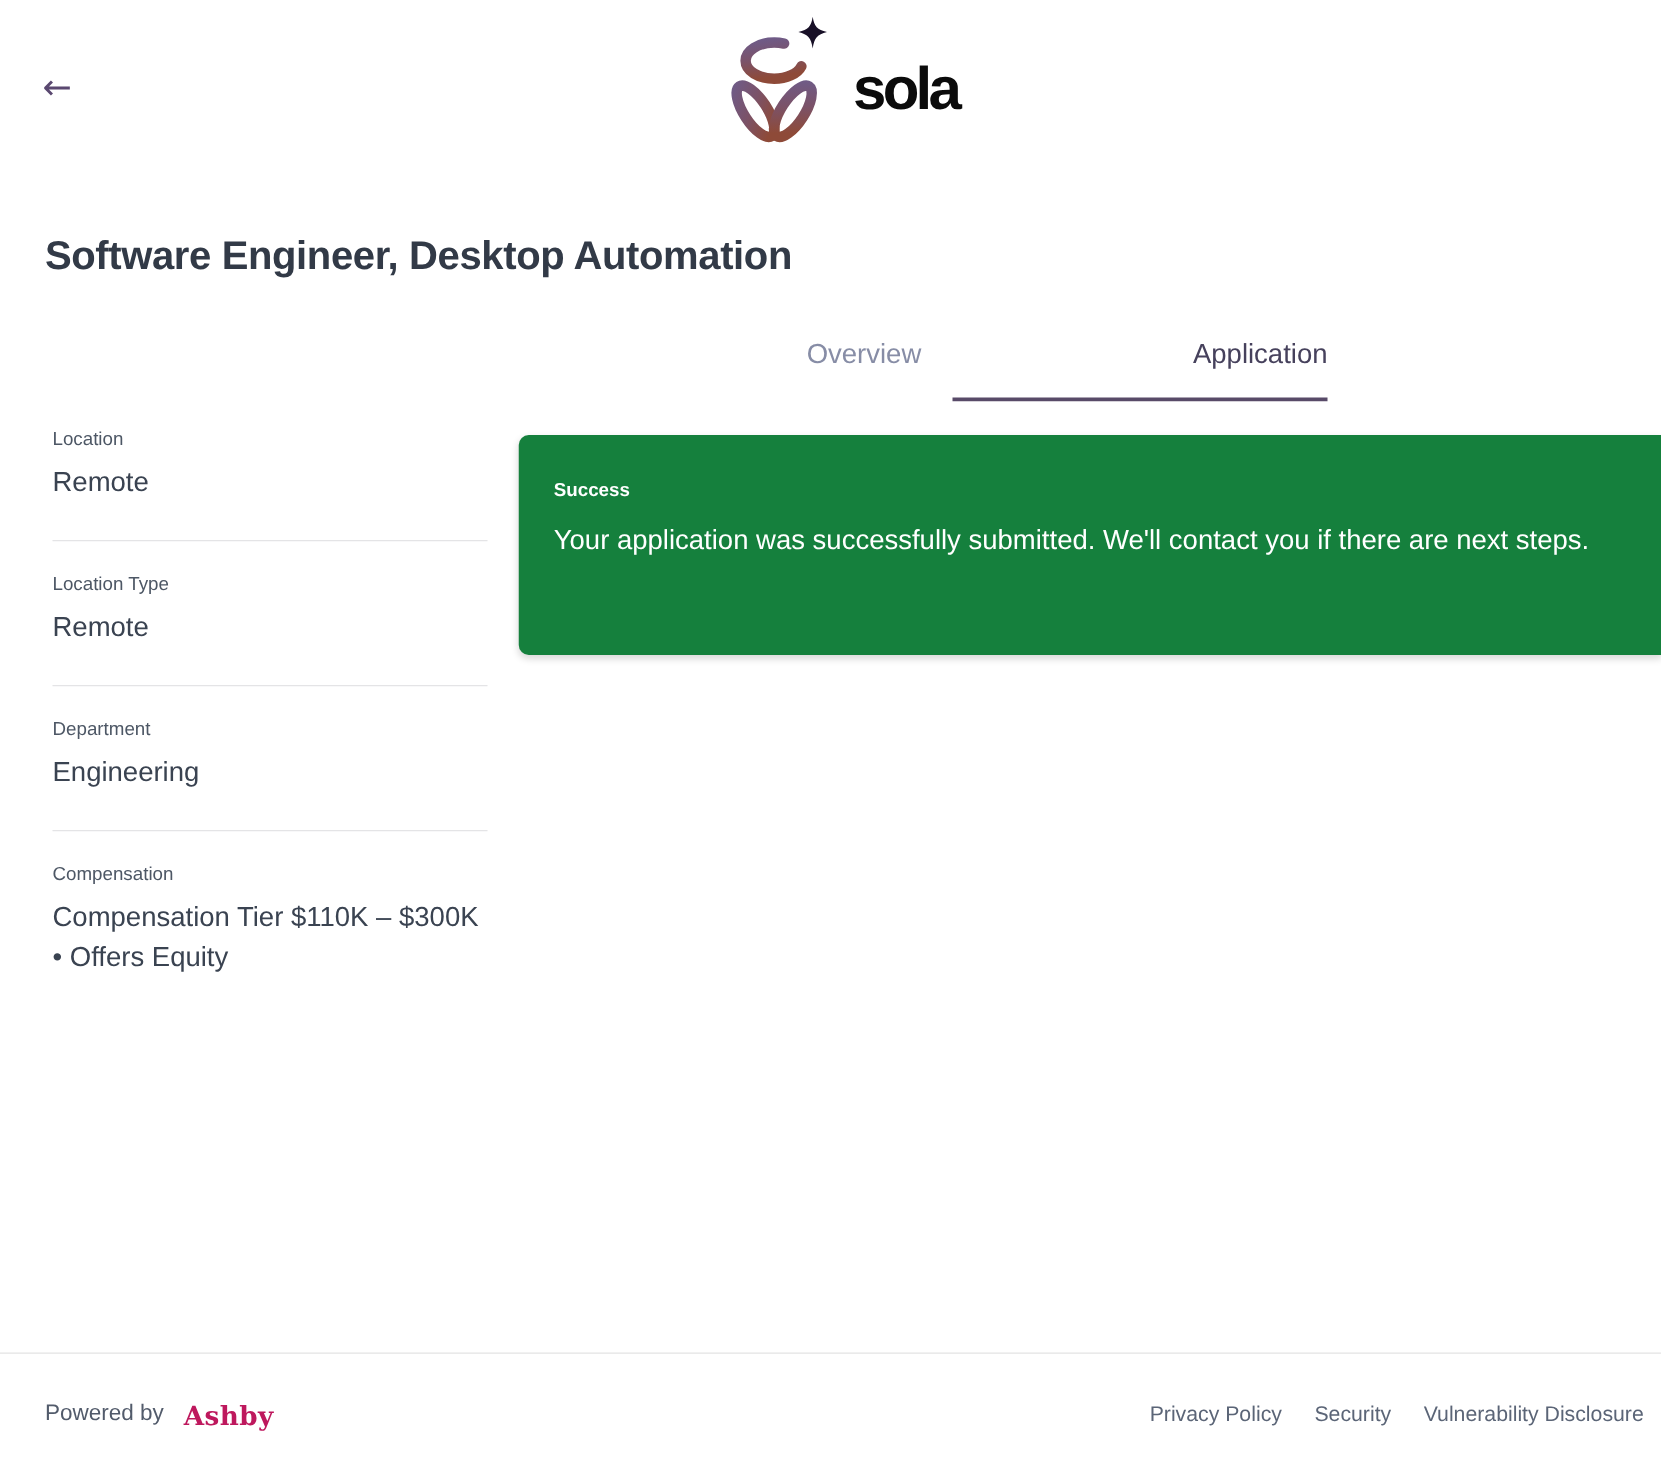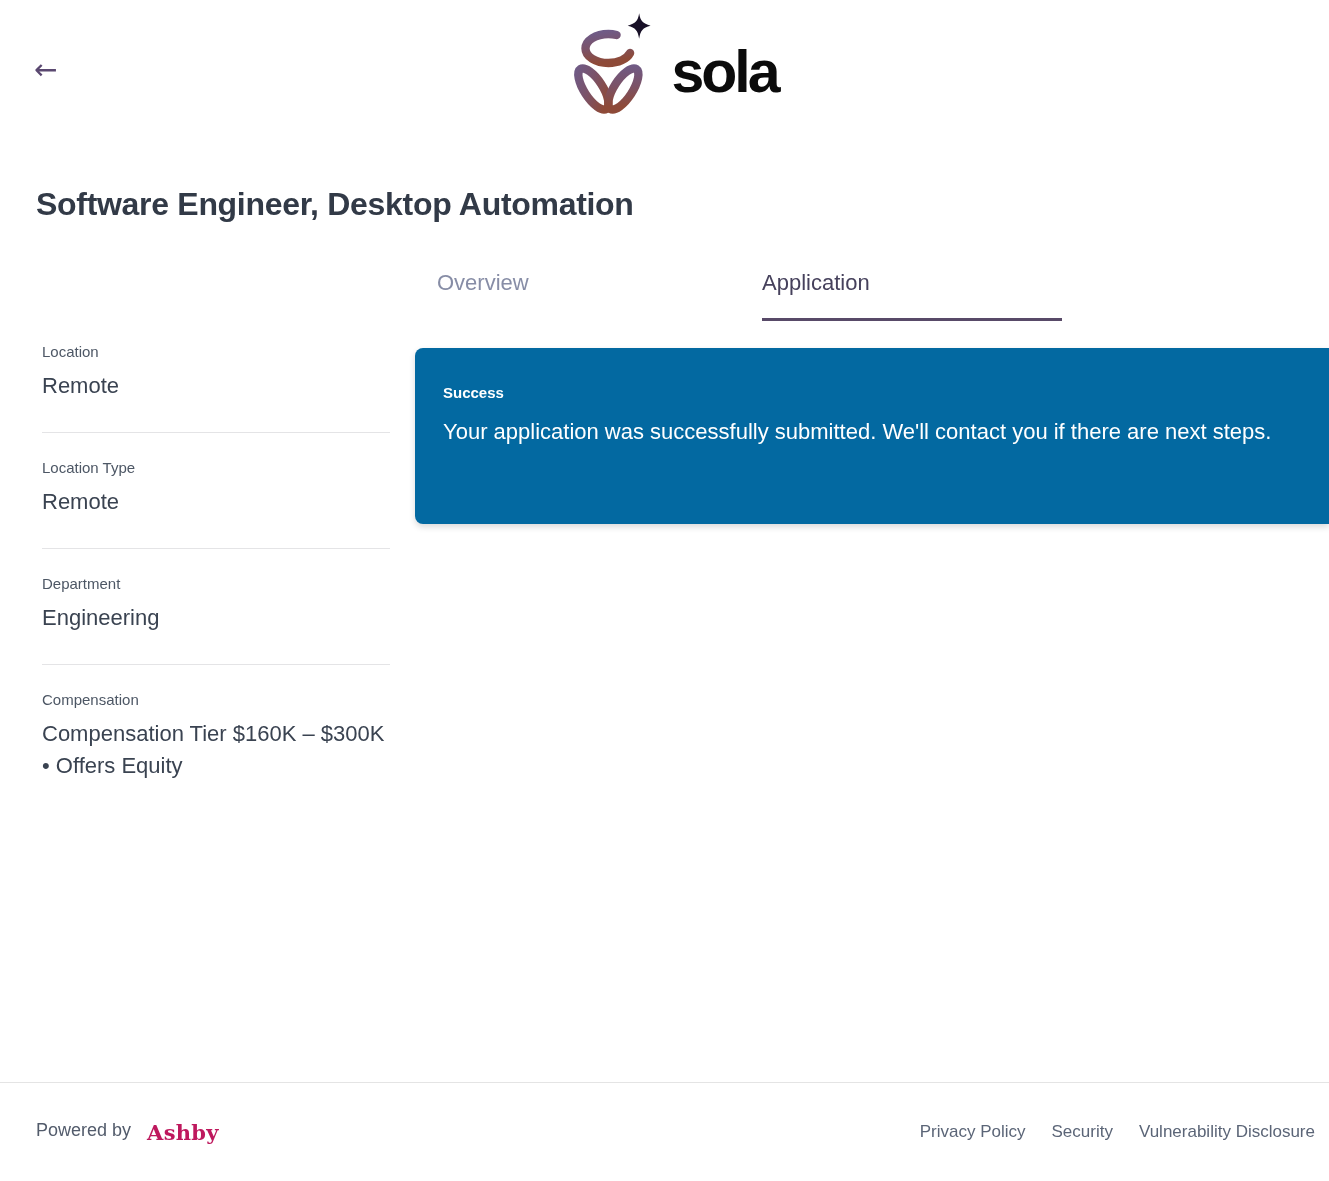--- a/index.html
+++ b/index.html
@@ -17,52 +17,52 @@
     background: none; border: none; cursor: pointer;
     font-family: "DejaVu Sans", sans-serif;
   }
   .logo-row {
     position: absolute; top: 12px; left: 0; width: 100%;
     display: flex; align-items: center; justify-content: center; gap: 16px;
     transform: translateX(8px);
   }
   .logo-mark { display: block; }
   .logo-wordmark {
-    font-size: 59px; font-weight: 700; letter-spacing: -3px;
+    font-size: 48px; font-weight: 700; letter-spacing: -3px;
     color: #0b0b0b; margin-top: 10px; line-height: 1;
   }
 
   
   .page-title {
     position: absolute; left: 36px; top: 186px;
     font-size: 32px; font-weight: 700; color: #323a47;
     letter-spacing: -0.3px;
   }
 
   
   .tabs { position: absolute; left: 437px; top: 270px; display: flex; gap: 25px; }
   .tab {
     width: 300px; font-size: 22px; line-height: 26px;
     padding-bottom: 22px; color: #878da6; cursor: pointer;
-    border-bottom: 3px solid transparent; text-align: left;
+    border-bottom: 3px solid transparent; text-align: right;
     background: none; border-top: none; border-left: none; border-right: none;
     font-family: "Liberation Sans", sans-serif;
   }
   .tab.active { color: #46415c; border-bottom: 3px solid #584a68; }
 
   
   .sidebar { position: absolute; left: 42px; top: 317px; width: 348px; }
   .side-section { padding: 25px 0 30px 0; border-bottom: 1px solid #e4e4e6; }
   .side-label { font-size: 15px; line-height: 20px; color: #4d5765; margin-bottom: 8px; }
   .side-value { font-size: 22px; line-height: 32px; color: #3a4351; }
 
   
   .banner {
     position: absolute; left: 415px; top: 348px; right: 0; min-height: 176px;
-    background: #0369a1; border-radius: 8px 0 0 8px;
+    background: #15803d; border-radius: 8px 0 0 8px;
     padding: 36px 28px; color: #ffffff;
     box-shadow: 0 3px 6px rgba(0,0,0,0.15);
   }
   .banner-title { font-size: 15px; font-weight: 700; margin-bottom: 13px; }
   .banner-message { font-size: 22px; line-height: 35px; max-width: 868px; font-weight: 400; }
 
   
   .footer {
     position: absolute; left: 0; top: 1082px; width: 100%; height: 99px;
     border-top: 1px solid #e4e4e4;
@@ -123,21 +123,21 @@
   <div class="side-section">
     <div class="side-label">Location Type</div>
     <div class="side-value">Remote</div>
   </div>
   <div class="side-section">
     <div class="side-label">Department</div>
     <div class="side-value">Engineering</div>
   </div>
   <div class="side-section" style="border-bottom:none;">
     <div class="side-label">Compensation</div>
-    <div class="side-value">Compensation Tier $160K – $300K • Offers Equity</div>
+    <div class="side-value">Compensation Tier $110K – $300K • Offers Equity</div>
   </div>
 </aside>
 
 <div class="banner">
   <div class="banner-title">Success</div>
   <div class="banner-message">Your application was successfully submitted. We'll contact you if there are next steps.</div>
 </div>
 
 <footer class="footer">
   <div class="powered">

